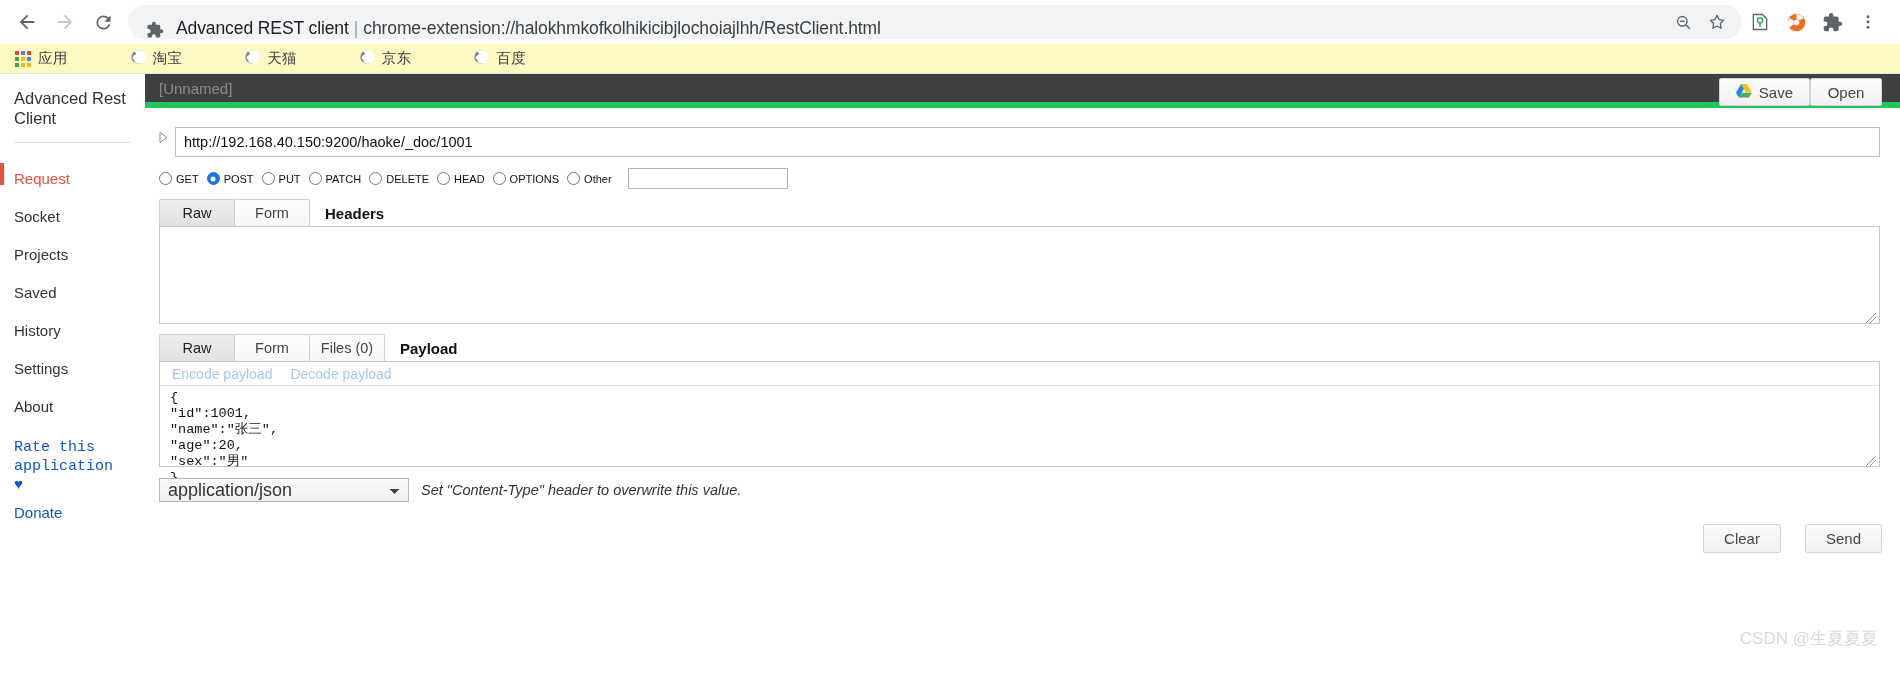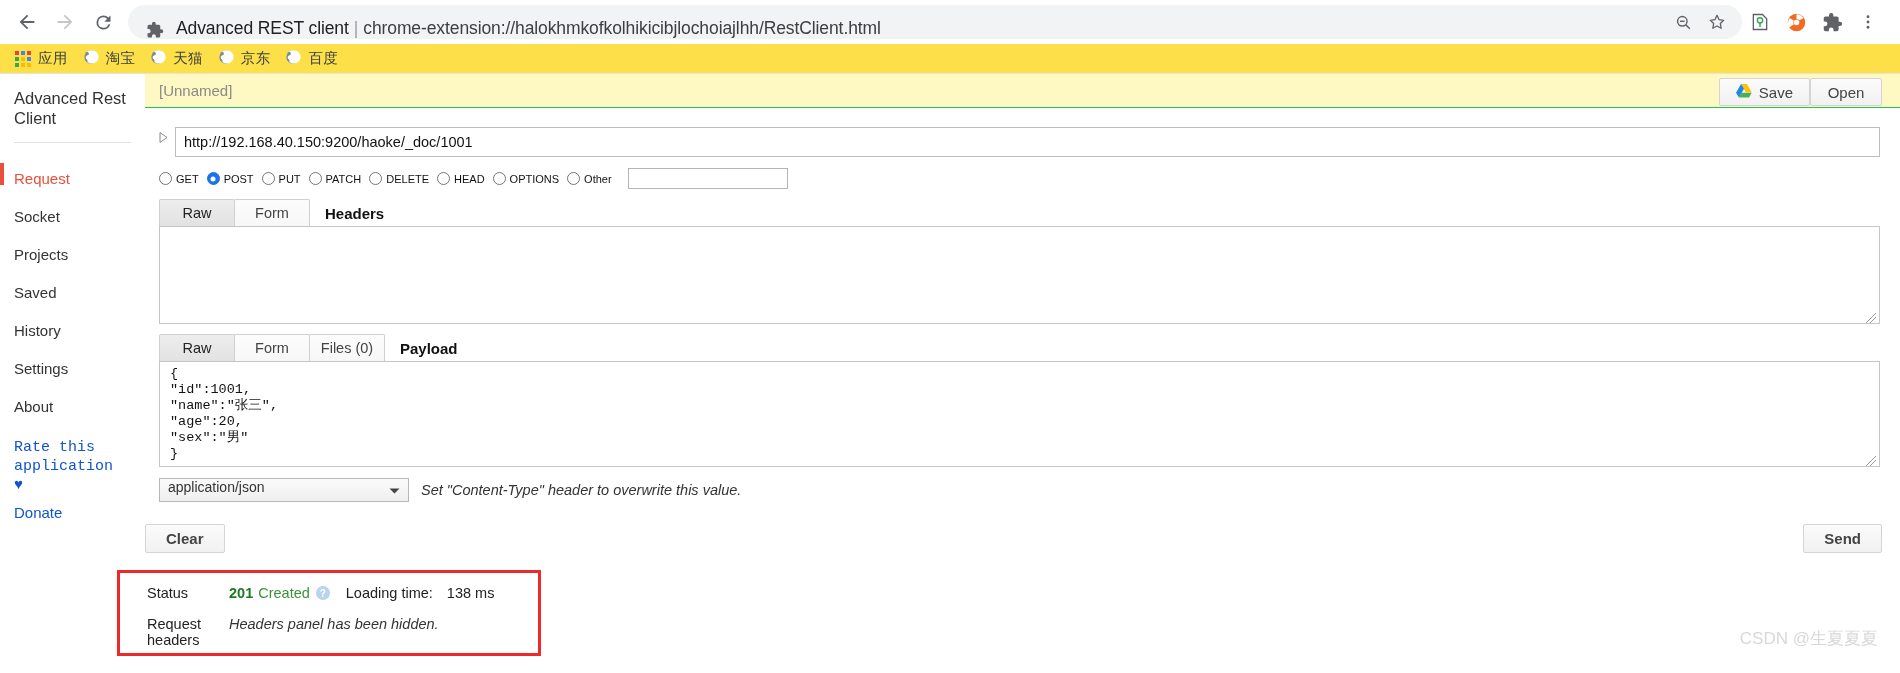--- a/index.html
+++ b/index.html
@@ -53,22 +53,23 @@
   .omni-icon { flex: 0 0 auto; width: 34px; height: 34px;
     display: flex; align-items: center; justify-content: center; }
   .tb-icon { flex: 0 0 auto; width: 36px; height: 38px;
     display: flex; align-items: center; justify-content: center; }
 
   
   #bookmarks-bar {
     display: flex; align-items: center;
     height: 30px;
     padding: 0 8px 0 12px;
-    background: #fde047;
+    background: #fef9c3;
     border-bottom: 1px solid #e4e4e4;
+    gap: 47px;
   }
   .bm-item {
     display: flex; align-items: center;
     padding: 3px 8px 3px 3px;
     margin-right: 4px;
     border-radius: 4px;
   }
   .bm-label { font-size: 14.5px; color: #3c4043; margin-left: 7px; letter-spacing: 0.3px; }
   .apps-grid {
     width: 16px; height: 16px;
@@ -109,22 +110,22 @@
     padding: 0 14px; font-size: 15px; color: #1155cc;
     line-height: 19px; margin-bottom: 8px;
   }
   .side-link.sp { margin-top: 18px; font-family: Liberation Mono, monospace; }
 
   
   #main { flex: 1 1 auto; min-width: 0; position: relative; }
 
   #name-bar {
     height: 34px;
-    background: #fef9c3;
-    border-bottom: 1px solid #22c55e;
+    background: #404040;
+    border-bottom: 6px solid #22c55e;
     display: flex; align-items: center;
     padding-left: 14px;
     position: relative;
   }
   #request-name { font-size: 15px; color: #8a8a8a; }
   #name-bar-actions {
     position: absolute; right: 18px; top: 4px;
     display: flex; gap: 0;
   }
   .gbtn {
@@ -234,38 +235,37 @@
   }
 
   #ctype-row {
     display: flex; align-items: center;
     padding: 11px 0 0 14px;
   }
   #ctype-select {
     width: 250px; height: 24px;
     border: 1px solid #b7b7b7;
     background: linear-gradient(#fafafa, #efefef);
-    font-size: 14px; color: #333;
-    display: flex; align-items: flex-start;
+    font-size: 18px; color: #333;
+    display: flex; align-items: flex-end;
     padding: 0 20px 0 8px;
     position: relative;
   }
   #ctype-select .caret {
     position: absolute; right: 8px; top: 50%;
     transform: translateY(-50%);
   }
   #ctype-hint {
     font-size: 14.5px; color: #333;
     font-style: italic; margin-left: 12px;
   }
 
   #action-row {
-    display: flex; justify-content: space-between; gap: 4px;
+    display: flex; justify-content: flex-end; gap: 24px;
     padding: 22px 18px 0 0;
-    font-weight: bold;
   }
   #action-row .gbtn { min-width: 76px; padding: 5px 20px; }
 
   
   #response-box {
     position: absolute;
     left: -28px; top: 496px;
     width: 424px; height: 86px;
     border: 3px solid #ef2929;
     background: #fff;
@@ -539,20 +539,24 @@
       </span>
     </div>
 
     <div class="tabs-row">
       <div class="tabbtn active">Raw</div>
       <div class="tabbtn">Form</div>
       <div class="tabbtn">Files (0)</div>
       <div class="tabs-title">Payload</div>
     </div>
     <div class="editor" id="payload-editor">
+      <div class="payload-links">
+        <span>Encode payload</span>
+        <span>Decode payload</span>
+      </div>
       <div id="payload-text">{
 "id":1001,
 "name":"张三",
 "age":20,
 "sex":"男"
 }</div>
       <span class="resize-grip">
         <svg width="12" height="12" viewBox="0 0 12 12">
             <path d="M11 1 L1 11" stroke="#999" stroke-width="1"></path>
             <path d="M11 5 L5 11" stroke="#999" stroke-width="1"></path>
@@ -570,32 +574,16 @@
         </span>
       </div>
       <div id="ctype-hint">Set "Content-Type" header to overwrite this value.</div>
     </div>
 
     <div id="action-row">
       <div class="gbtn">Clear</div>
       <div class="gbtn">Send</div>
     </div>
 
-    <div id="response-box">
-      <div class="resp-row" id="resp-row-status">
-        <div class="resp-key">Status</div>
-        <div class="resp-val">
-          <span class="code-num">201</span>
-          <span class="code-txt">Created</span>
-          <span class="help-dot">?</span>
-          <span id="loading-label">Loading time:</span>
-          <span id="loading-value">138 ms</span>
-        </div>
-      </div>
-      <div class="resp-row" id="resp-row-headers">
-        <div class="resp-key">Request headers</div>
-        <div id="headers-hidden">Headers panel has been hidden.</div>
-      </div>
-    </div>
 
     <div id="watermark">CSDN @生夏夏夏</div>
   </div>
 </div>
 
 </body></html>

